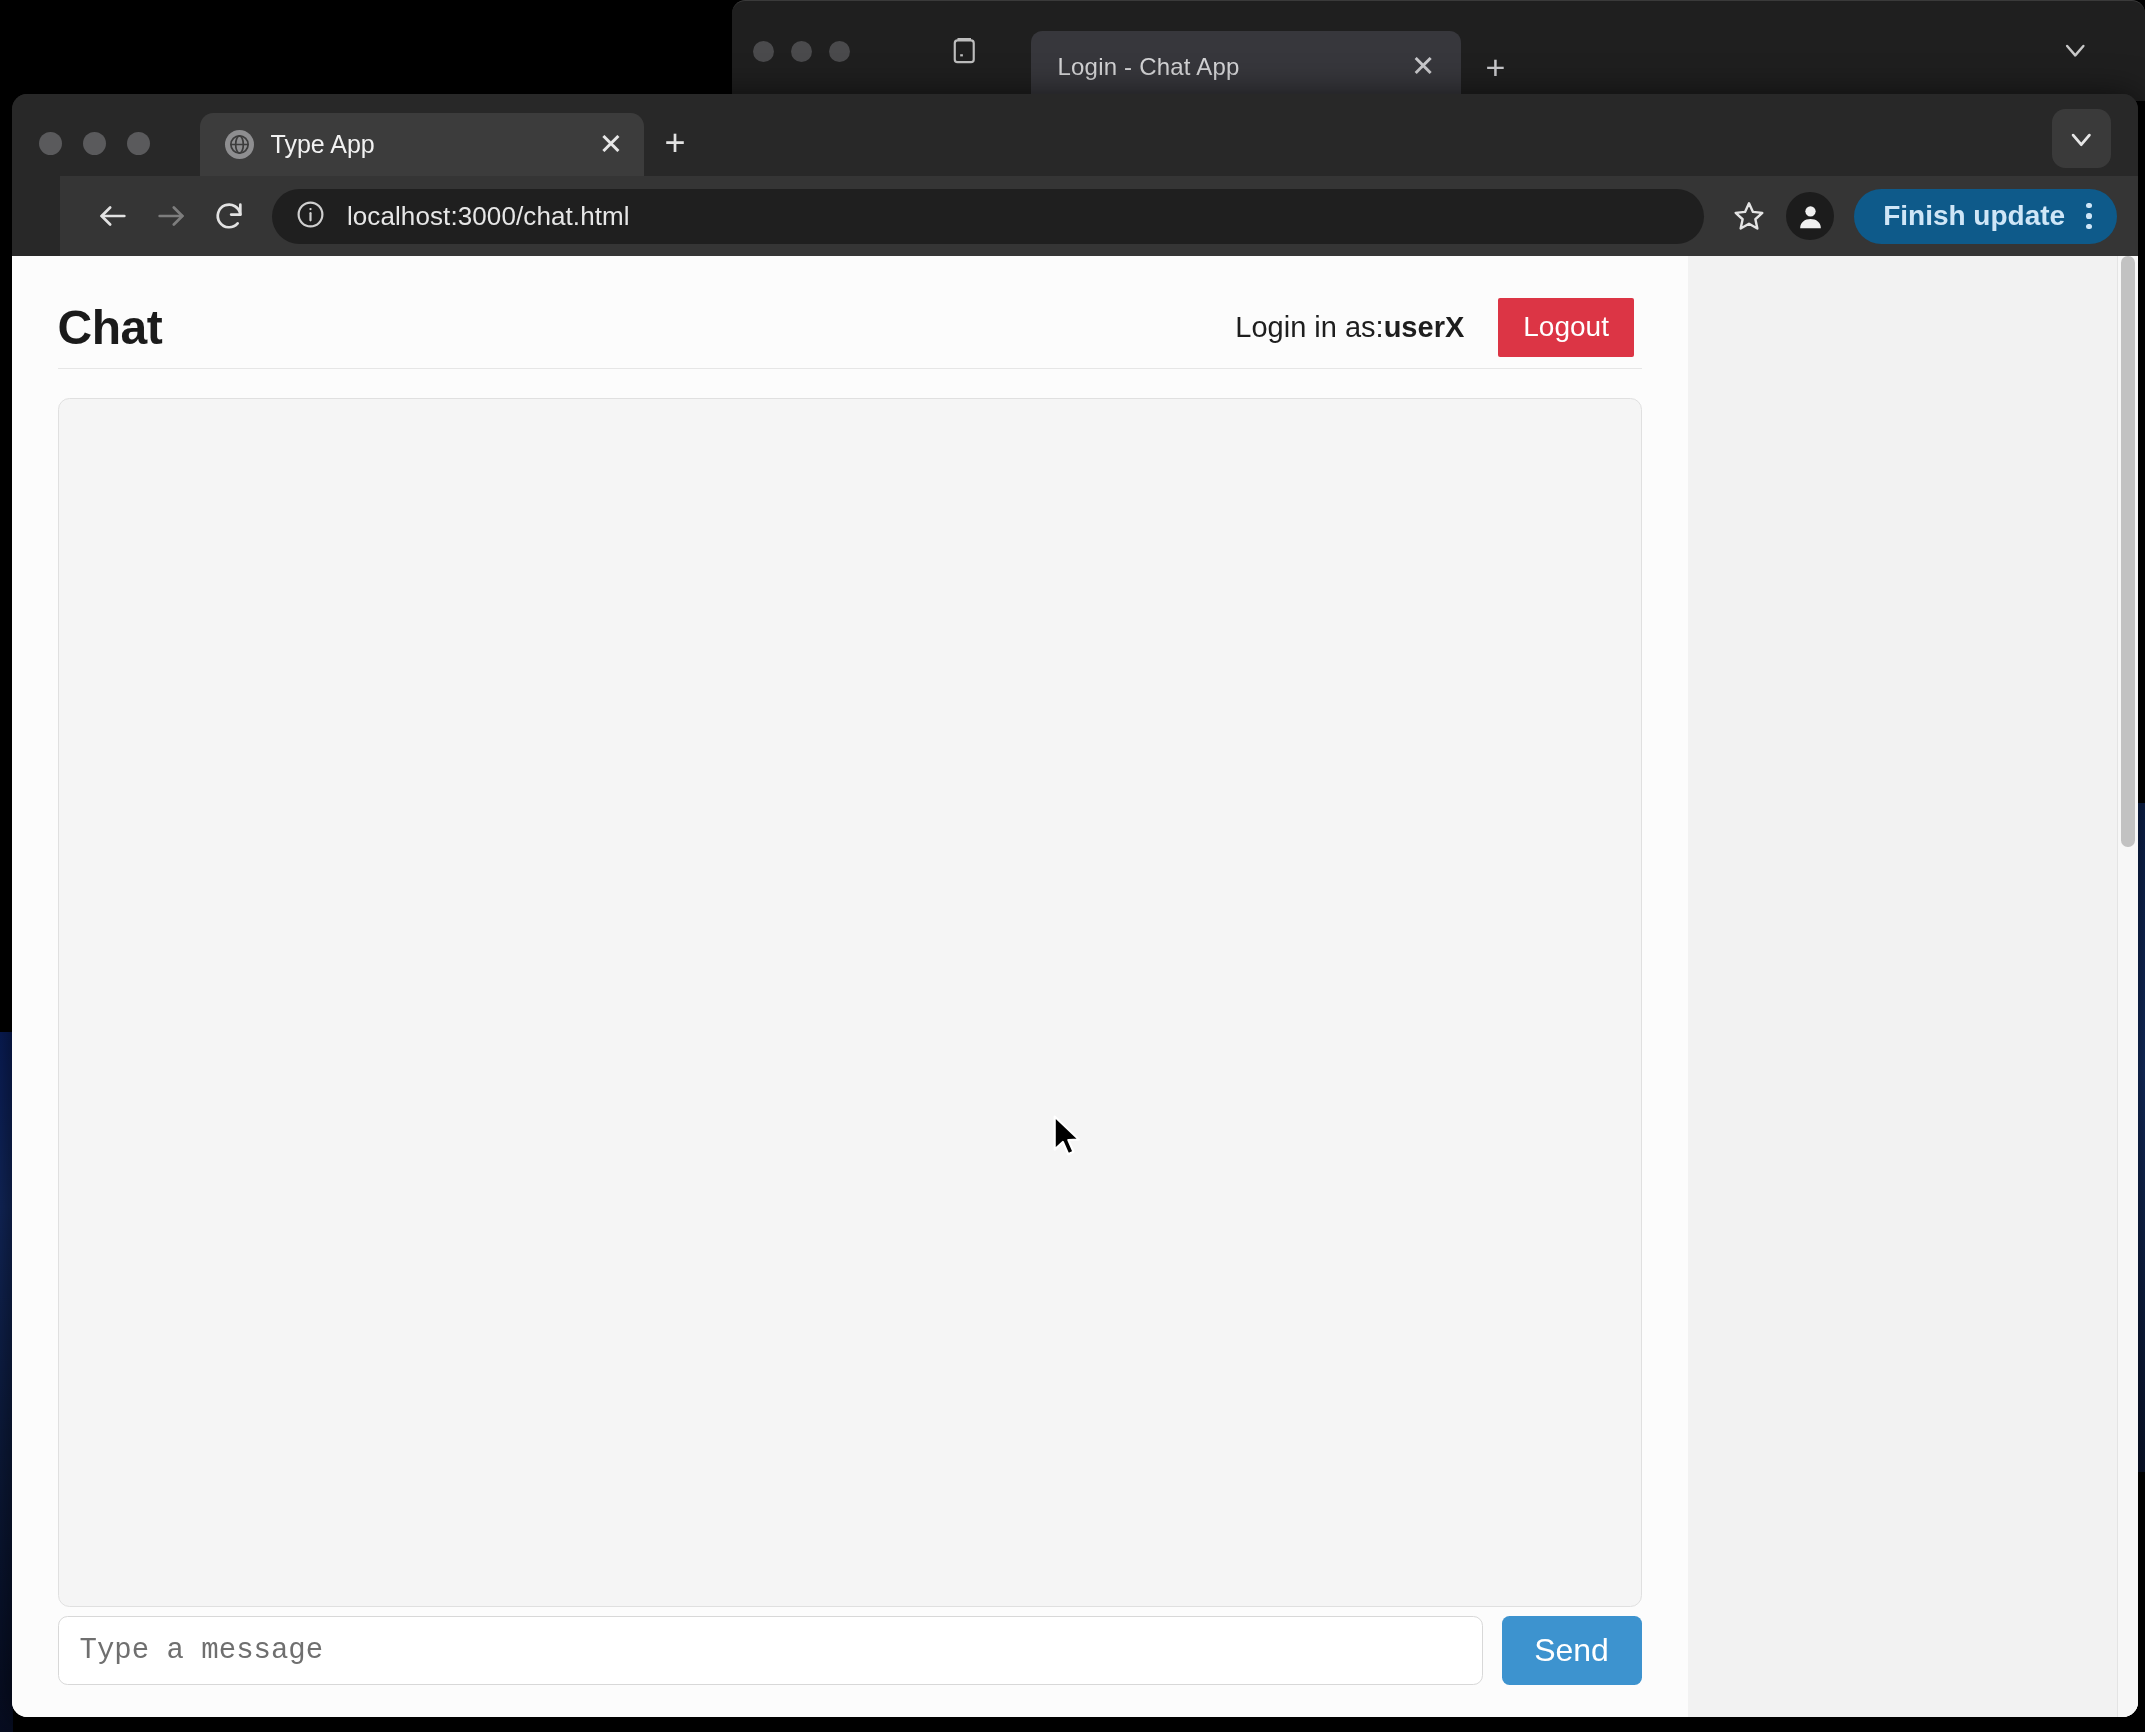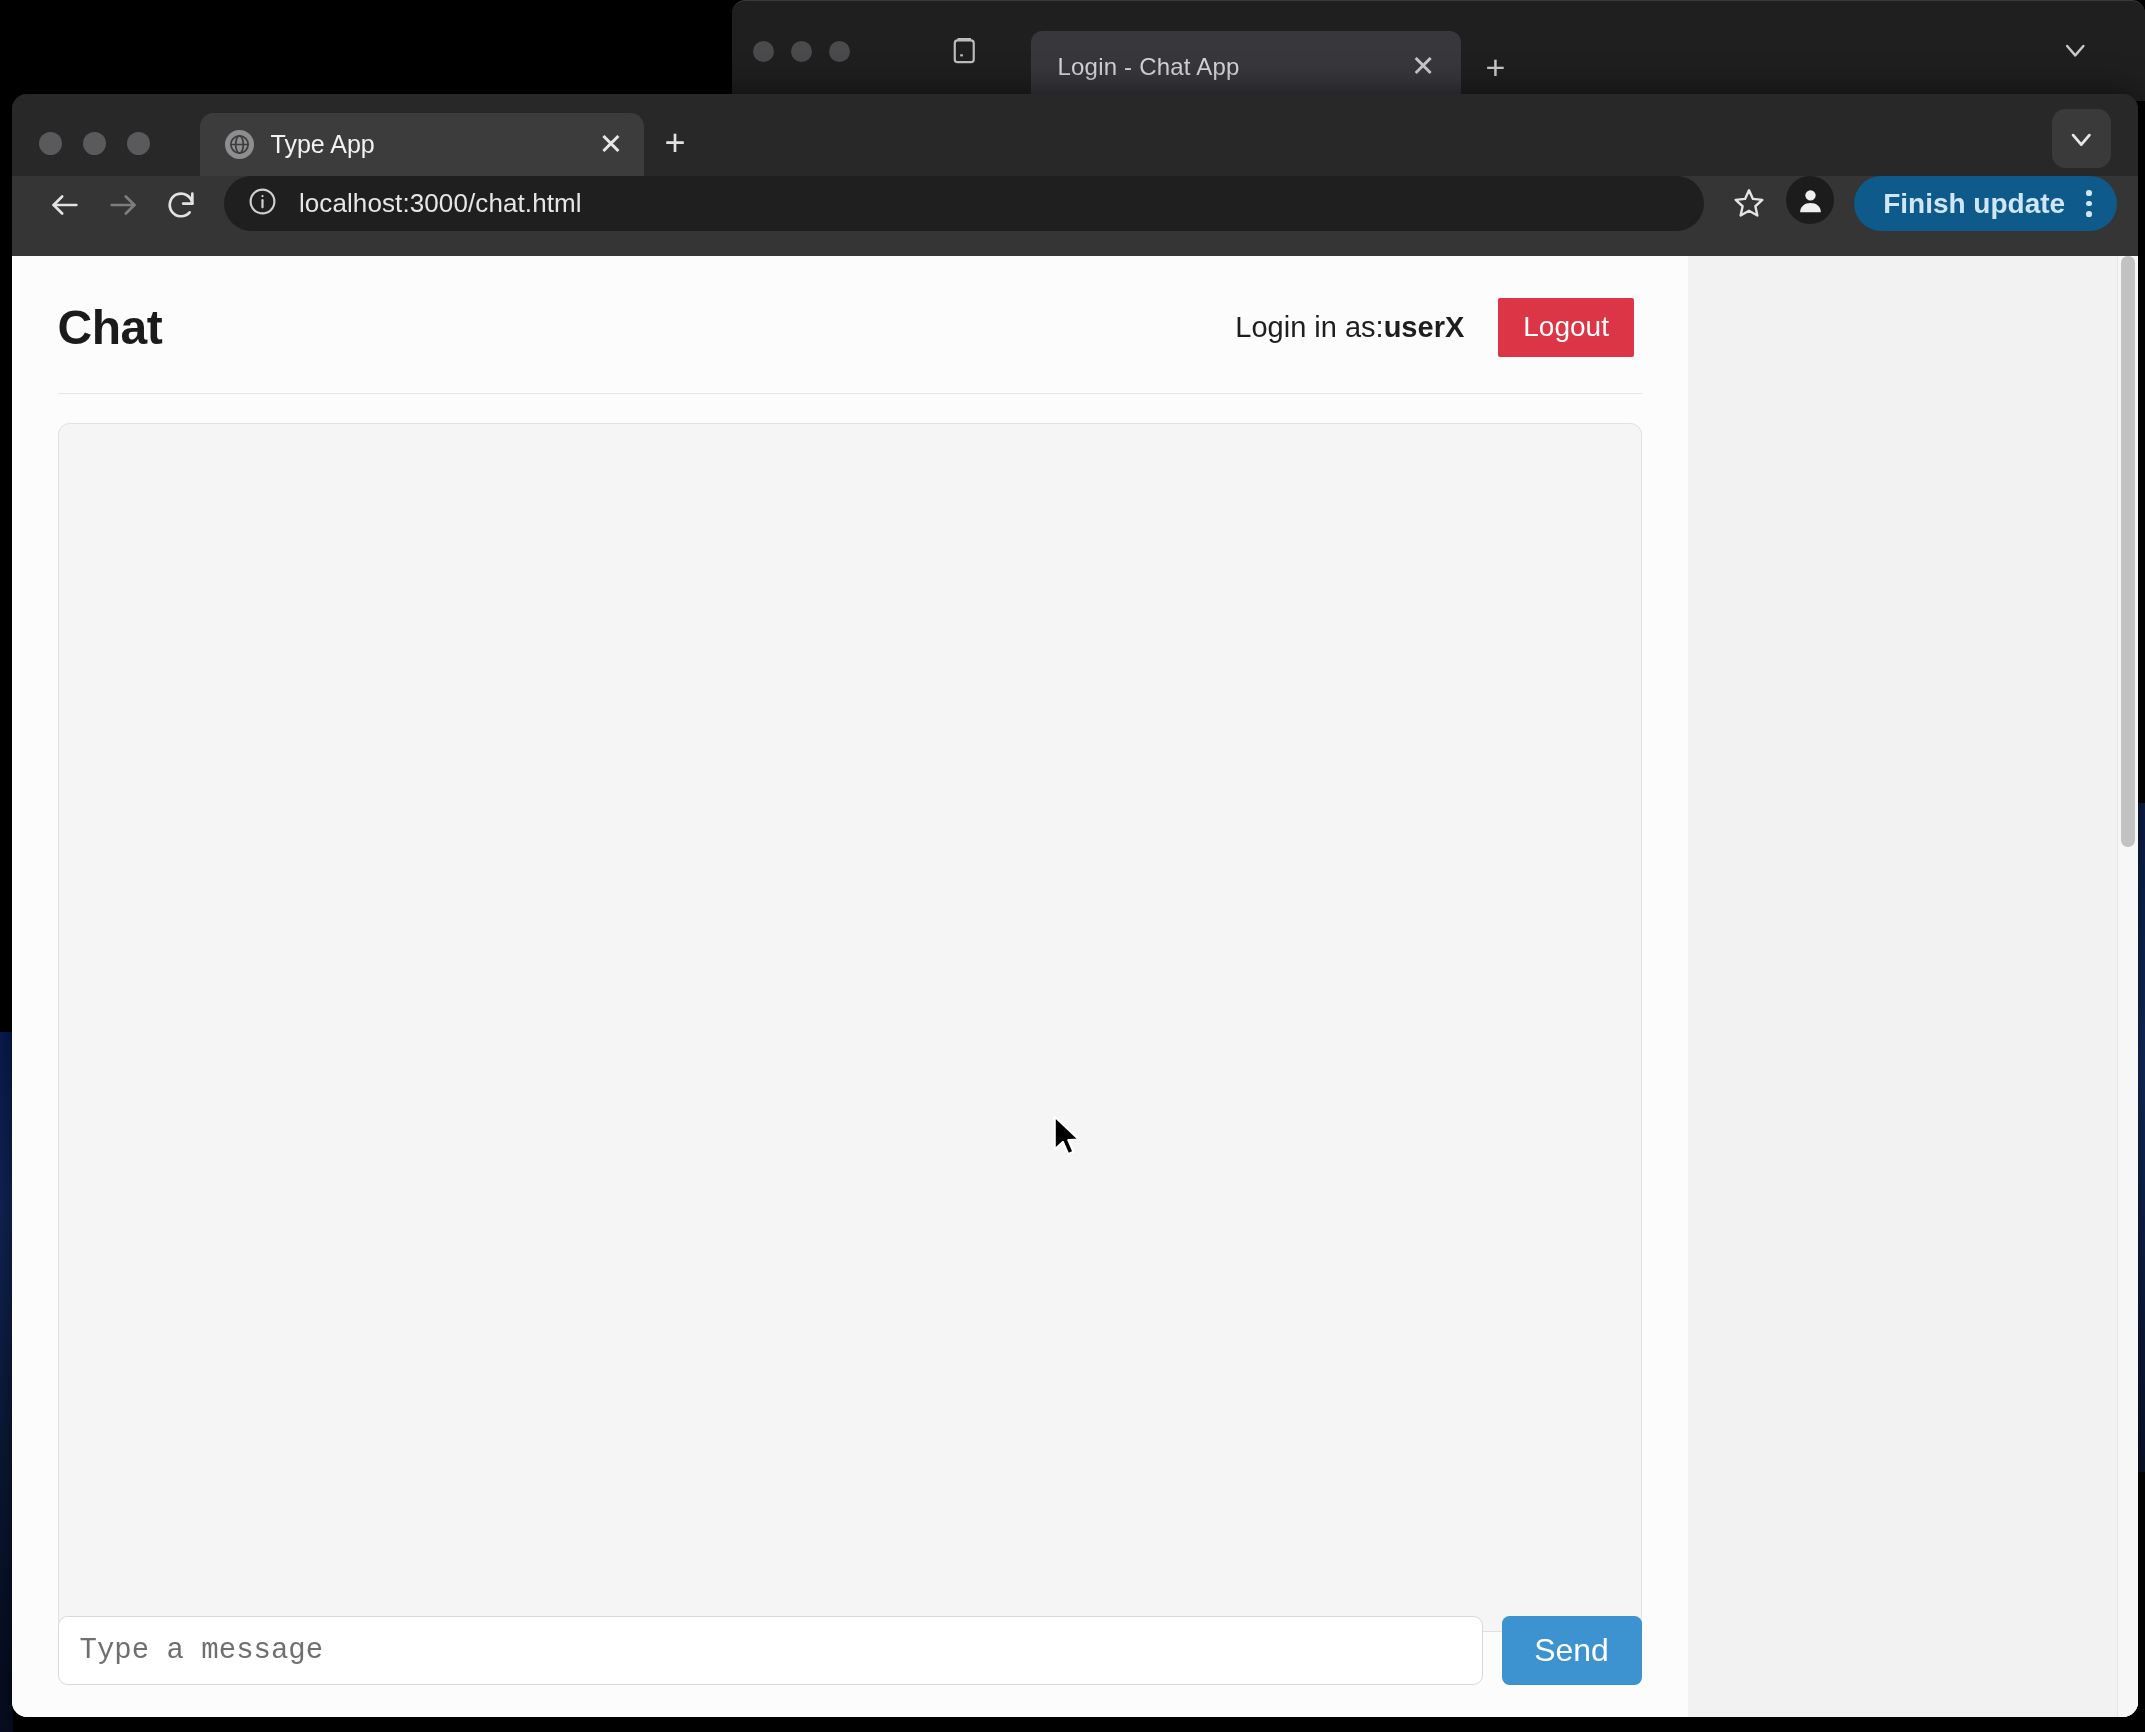--- a/index.html
+++ b/index.html
@@ -187,23 +187,24 @@
     display: flex;
     align-items: center;
     justify-content: center;
   }
 
   
   .fg-toolbar {
     height: 80px;
     background: #353535;
     display: flex;
-    align-items: flex-start;
+    align-items: center;
     padding: 0 21px 0 25px;
     gap: 1px;
+    margin-left: 48px;
   }
   .nav-btn {
     width: 57px; height: 57px;
     display: flex;
     align-items: center;
     justify-content: center;
     border-radius: 50%;
   }
   .nav-btn.disabled svg { opacity: 0.42; }
   .omnibox {
@@ -303,21 +304,21 @@
     width: 13.4px; height: 591px;
     border-radius: 6.7px;
     background: #c2c2c2;
   }
 
   
   .chat-header {
     display: flex;
     align-items: center;
     justify-content: space-between;
-    padding-bottom: 36px;
+    padding-bottom: 11px;
     border-bottom: 1.9px solid #e6e6e6;
   }
   .chat-title {
     font-size: 48px;
     font-weight: bold;
     color: #1b1b1b;
     letter-spacing: -0.5px;
   }
   .chat-header-right {
     display: flex;

